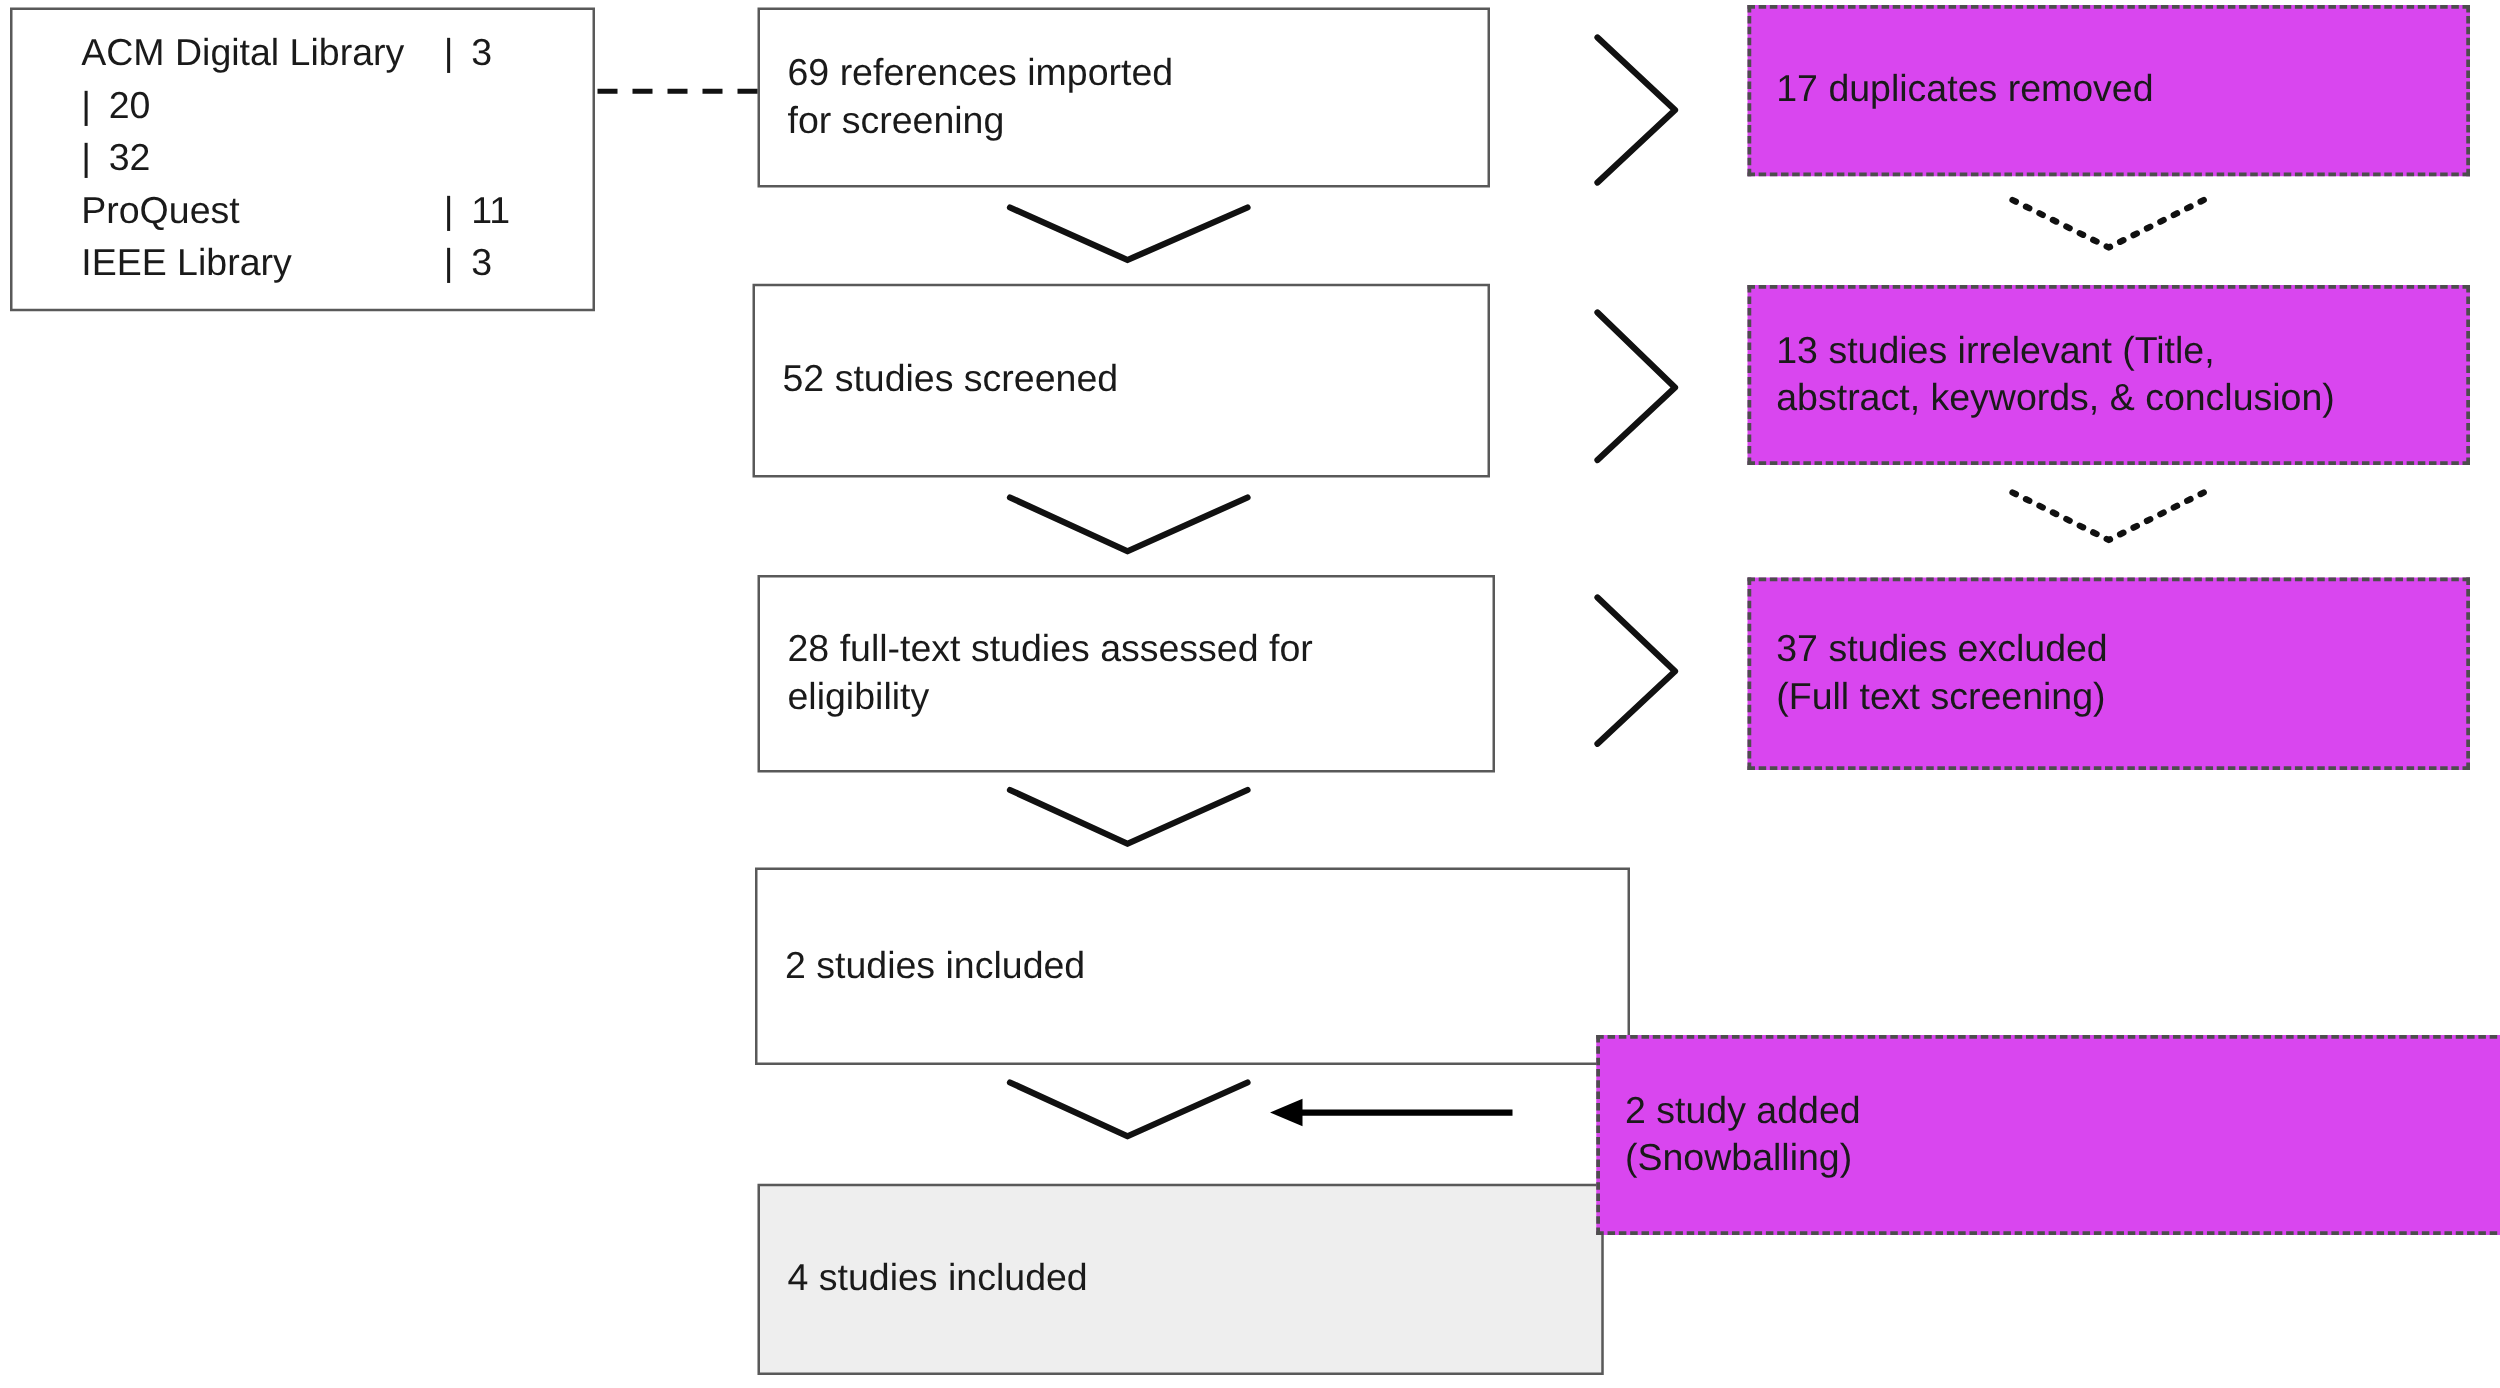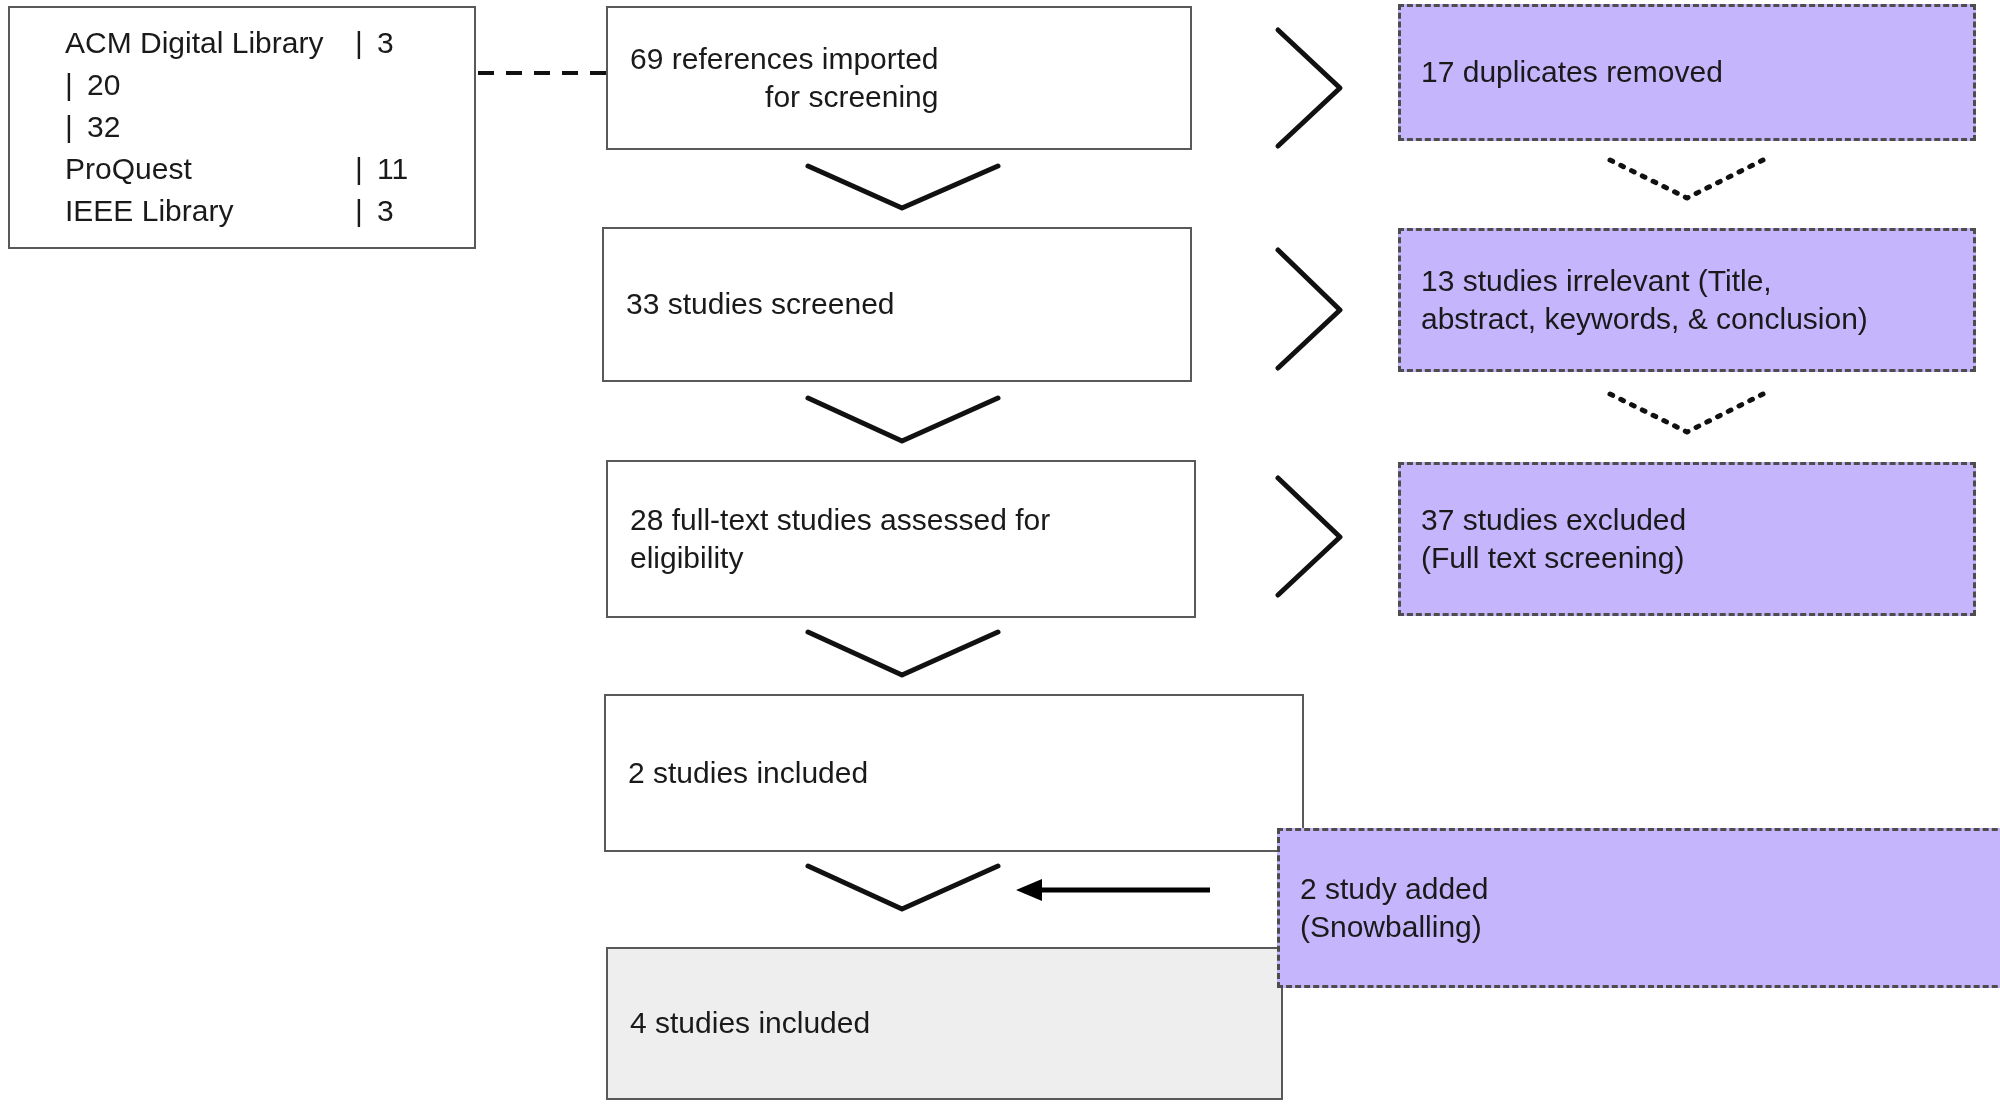--- a/index.html
+++ b/index.html
@@ -61,31 +61,31 @@
     font-size: 30px;
     color: #1a1a1a;
     line-height: 1.28;
     padding: 0 22px;
     white-space: pre-line;
   }
   .flow-box.highlight {
     background: #eeeeee;
   }
 
-  #box-imported   { left: 606px; top: 6px;   width: 586px; height: 144px; text-align: right; }
+  #box-imported   { left: 606px; top: 6px;   width: 586px; height: 144px; }
   #box-screened   { left: 602px; top: 227px; width: 590px; height: 155px; }
   #box-fulltext   { left: 606px; top: 460px; width: 590px; height: 158px; }
   #box-included2  { left: 604px; top: 694px; width: 700px; height: 158px; }
   #box-included4  { left: 606px; top: 947px; width: 677px; height: 153px; text-align: center; }
 
   
   .dashed-box {
     position: absolute;
     border: 3px dashed #4d4d4d;
-    background: #c4b5fd;
+    background: #d946ef;
     box-sizing: border-box;
     display: flex;
     align-items: center;
   }
   .dashed-box .box-text {
     font-size: 30px;
     color: #1a1a1a;
     line-height: 1.28;
     padding: 0 20px;
     white-space: pre-line;
@@ -135,21 +135,21 @@
       <span class="source-count">3</span>
     </div>
   </div>
 
   <div class="flow-box" id="box-imported">
     <div class="box-text">69 references imported
 for screening</div>
   </div>
 
   <div class="flow-box" id="box-screened">
-    <div class="box-text">33 studies screened</div>
+    <div class="box-text">52 studies screened</div>
   </div>
 
   <div class="flow-box" id="box-fulltext">
     <div class="box-text">28 full-text studies assessed for
 eligibility</div>
   </div>
 
   <div class="flow-box" id="box-included2">
     <div class="box-text">2 studies included</div>
   </div>

